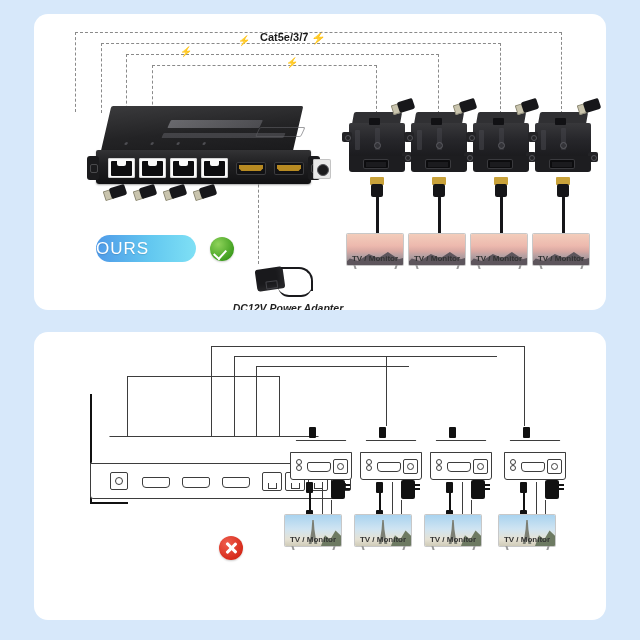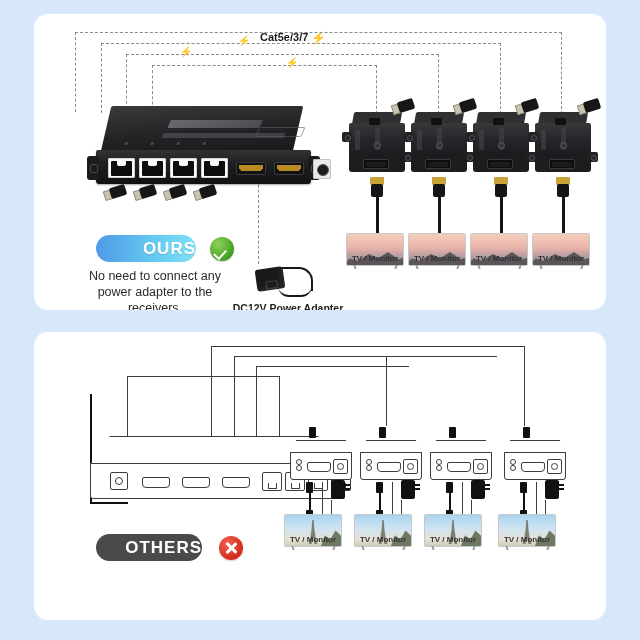--- a/index.html
+++ b/index.html
@@ -85,22 +85,22 @@
   .tx-dot{position:absolute;width:3px;height:3px;background:#4d4d52;border-radius:50%;top:36px;transform:skewX(-13deg);}
 
   
   .plug{position:absolute;width:22px;height:14px;}
   .plug .body{position:absolute;left:6px;top:0;width:16px;height:11px;background:#17171a;border-radius:2px;transform:rotate(-18deg);}
   .plug .tip{position:absolute;left:0;top:4px;width:9px;height:10px;background:#c9c4ad;border-radius:1px;transform:rotate(-18deg);
     box-shadow:inset 0 0 0 1px #8d8a78;}
 
   
   .pill{
-    position:absolute;display:flex;align-items:center;justify-content:flex-end;
-    border-radius:20px;color:#fff;font-weight:bold;letter-spacing:1px;
+    position:absolute;display:flex;align-items:center;justify-content:flex-start;
+    border-radius:20px;color:#fff;font-weight:normal;letter-spacing:1px;
   }
   #ours-pill{left:62px;top:221px;width:100px;height:27px;font-size:17px;
     background:linear-gradient(90deg,#4f9ae8 0%,#63c8f0 55%,#7fe0f5 100%);
     text-shadow:0 1px 1px rgba(0,0,0,.12);}
   #others-pill{left:62px;top:534px;width:106px;height:27px;font-size:17px;
     background:#4a4a4a;}
   .mark{position:absolute;width:24px;height:24px;border-radius:50%;}
   #check-mark{left:176px;top:223px;background:radial-gradient(circle at 34% 30%,#8fd35a,#3f9e1f 72%,#2e7d14);
     box-shadow:0 1px 2px rgba(0,0,0,.2);}
   #check-mark:after{content:"";position:absolute;left:6px;top:10px;width:6px;height:10px;
@@ -119,21 +119,21 @@
   #others-caption{left:46px;top:567px;}
 
   
   #dc-adapter{left:222px;top:250px;width:60px;height:32px;}
   #dc-adapter .brick{position:absolute;left:0;top:4px;width:28px;height:22px;background:#19191c;border-radius:3px;transform:rotate(-8deg);
     box-shadow:inset -3px -3px 6px rgba(255,255,255,.07);}
   #dc-adapter .brick:after{content:"";position:absolute;left:9px;top:13px;width:10px;height:6px;border:1px solid #45454a;border-radius:1px;}
   #dc-adapter .cord{position:absolute;left:25px;top:3px;width:30px;height:22px;border-top:2px solid #19191c;border-right:2px solid #19191c;
     border-radius:0 14px 0 0;}
   #dc-adapter .cord2{position:absolute;left:22px;top:22px;width:34px;height:9px;border-bottom:2px solid #19191c;border-radius:0 0 14px 14px;}
-  #dc-label{left:194px;top:288px;width:120px;text-align:center;font-size:10.5px;font-weight:bold;color:#1f1f1f;}
+  #dc-label{left:194px;top:288px;width:120px;text-align:center;font-size:10.5px;font-weight:bold;color:#1f1f1f;font-style:italic;}
 
   
   .rx{position:absolute;width:56px;height:60px;}
   .rx .top{position:absolute;left:4px;top:0;width:48px;height:13px;background:#303033;border-radius:2px 2px 0 0;transform:skewX(-10deg);}
   .rx .face{position:absolute;left:0;top:11px;width:56px;height:38px;
     background:linear-gradient(180deg,#38383b 0%,#26262a 45%,#18181b 100%);border-radius:2px;}
   .rx .ear{position:absolute;top:20px;width:10px;height:10px;background:#232326;border-radius:2px;}
   .rx .ear.l{left:-7px;}
   .rx .ear.r{right:-7px;top:40px;}
   .rx .ear:after{content:"";position:absolute;left:3px;top:3px;width:4px;height:4px;border:1px solid #55555a;border-radius:50%;}
@@ -290,21 +290,20 @@
     </div>
   <div class="plug abs" style="left:160px;top:172px;">
       <span class="tip"></span>
       <span class="body"></span>
     </div>
 
   <div class="pill" id="ours-pill">
     <span>OURS</span>
   </div>
   <div class="mark" id="check-mark"></div>
-  <div class="caption" id="ours-caption">No need to connect any power adapter to the receivers.</div>
 
   <div class="abs" id="dc-adapter">
     <span class="brick"></span>
       <span class="cord"></span>
       <span class="cord2"></span>
   </div>
   <div class="abs" id="dc-label">DC12V Power Adapter</div>
 
   <div class="rx abs" style="left:315px;top:98px;">
     <div class="top"></div>
@@ -459,23 +458,20 @@
     <div class="port-dc"></div>
     <div class="port-hdmi-ln" style="left:52px;"></div>
     <div class="port-hdmi-ln" style="left:92px;"></div>
     <div class="port-hdmi-ln" style="left:132px;"></div>
     <div class="port-rj-ln" style="left:172px;"></div>
     <div class="port-rj-ln" style="left:195px;"></div>
     <div class="port-rj-ln" style="left:218px;"></div>
     <div class="port-rj-ln" style="left:241px;width:18px;"></div>
   </div>
 
-  <div class="pill" id="others-pill" style="left:62px;top:202px;">
-    <span>OTHERS</span>
-  </div>
   <div class="mark" id="x-mark" style="left:185px;top:204px;"></div>
 
   <div class="abs" style="left:275px;top:95px;width:16px;">
     <span class="conn" style="left:0;top:0;"></span>
   </div>
   <div class="rx2 abs" style="left:256px;top:108px;">
     <div class="r-top"></div>
       <div class="r-front"></div>
     <div class="leds">
         <span></span>

